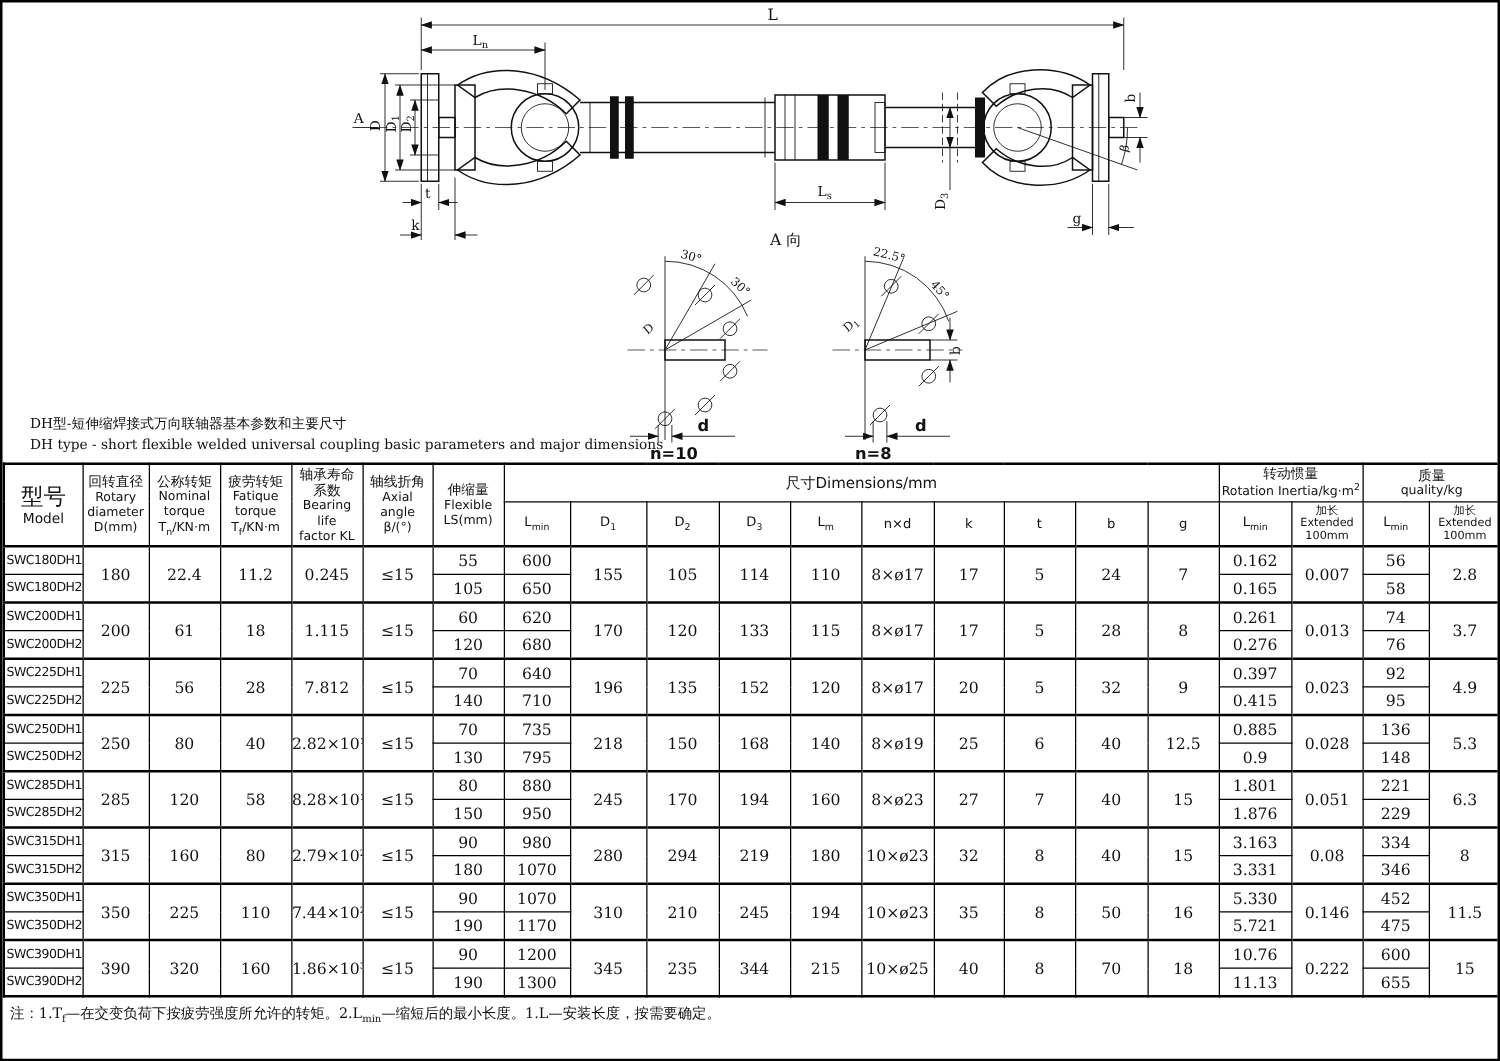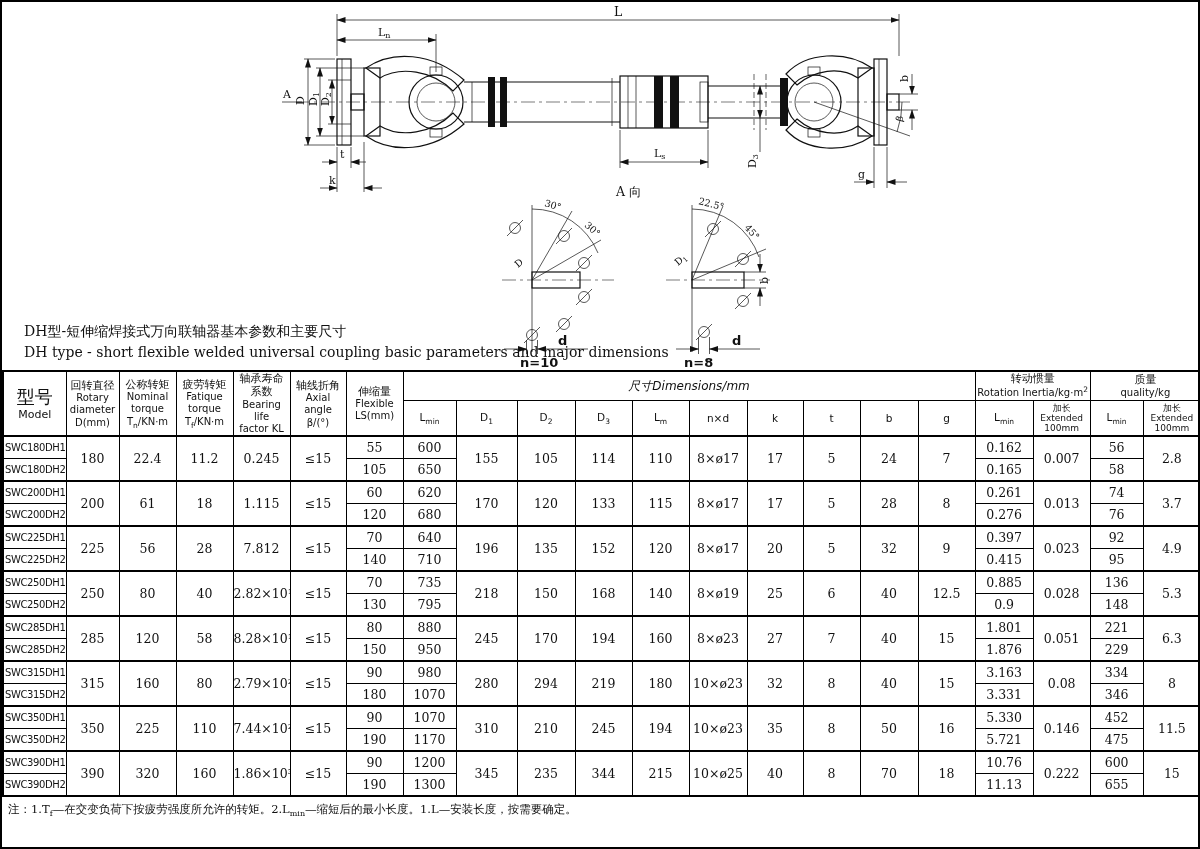--- a/index.html
+++ b/index.html
@@ -1,21 +1,21 @@
 <!DOCTYPE html>
 <html><head>
 <meta charset="utf-8">
 <style>
   html,body{margin:0;padding:0;background:#fff;}
   .page{width:1200px;height:849px;background:#fff;border:2px solid #000;box-sizing:border-box;
         position:relative;font-family:"DejaVu Sans",sans-serif;color:#111;overflow:hidden;}
   
   .draw{position:relative;height:368px;border-bottom:0;}
   .draw svg{display:block;}
-  .title-block{position:absolute;left:22px;bottom:6px;font-size:14px;line-height:1.55;
+  .title-block{position:absolute;left:22px;bottom:6px;font-size:11px;line-height:1.55;
                font-family:"DejaVu Serif",serif;white-space:nowrap;margin-top:35px;}
   
   .ln{stroke:#111;fill:none;stroke-width:1.2;}
   .thin{stroke:#111;fill:none;stroke-width:0.7;}
   .blk{fill:#111;stroke:none;}
   .dim{stroke:#222;fill:none;stroke-width:0.75;}
   .cl{stroke:#222;fill:none;stroke-width:0.6;stroke-dasharray:14 4 3 4;}
   .dash2{stroke:#222;fill:none;stroke-width:0.7;stroke-dasharray:6 3;}
   text.lab{font:11px "DejaVu Serif",serif;fill:#111;}
   text.lab .sub{font-size:8px;}
@@ -23,25 +23,25 @@
   text.bold{font:bold 13px "DejaVu Sans",sans-serif;fill:#111;}
   text.ang{font:9.5px "DejaVu Serif",serif;fill:#111;}
   
   table{border-collapse:collapse;table-layout:fixed;width:1196px;border:2px solid #000;}
   th,td{border:1px solid #000;text-align:center;padding:0;overflow:hidden;}
   thead th{font-weight:normal;font-size:10.5px;line-height:1.22;}
   thead .zh{font-size:11px;}
   thead .en{font-size:10px;}
   thead tr:first-child{height:28px;}
   thead tr:nth-child(2){height:36px;}
-  .banner{font-size:12px;font-style:italic;}
+  .banner{font-size:12px;}
   .smallhdr{font-size:9px;line-height:1.15;}
   sub{font-size:7.5px;} sup{font-size:7.5px;}
   tbody td{font-size:12.5px;height:21px;font-family:"DejaVu Serif",serif;}
-  tbody td.model{font-size:10px;text-align:center;padding-left:1px;letter-spacing:-0.4px;
+  tbody td.model{font-size:10px;text-align:right;padding-left:1px;letter-spacing:-0.4px;
                  font-family:"DejaVu Sans",sans-serif;}
   tbody tr.g td{border-top:2px solid #000;}
   
   .remark{border-top:0;padding:4px 6px 0 6px;font-size:11.5px;line-height:1.55;
           font-family:"DejaVu Serif",serif;white-space:nowrap;}
   .remark sub{font-size:8px;}
 </style>
 </head>
 <body>
 

